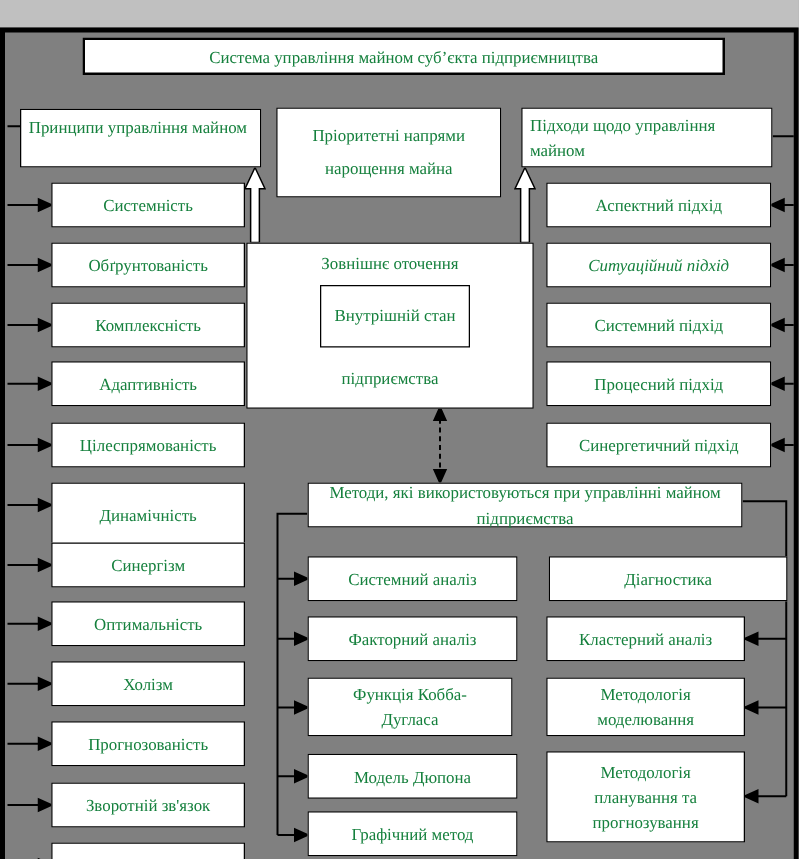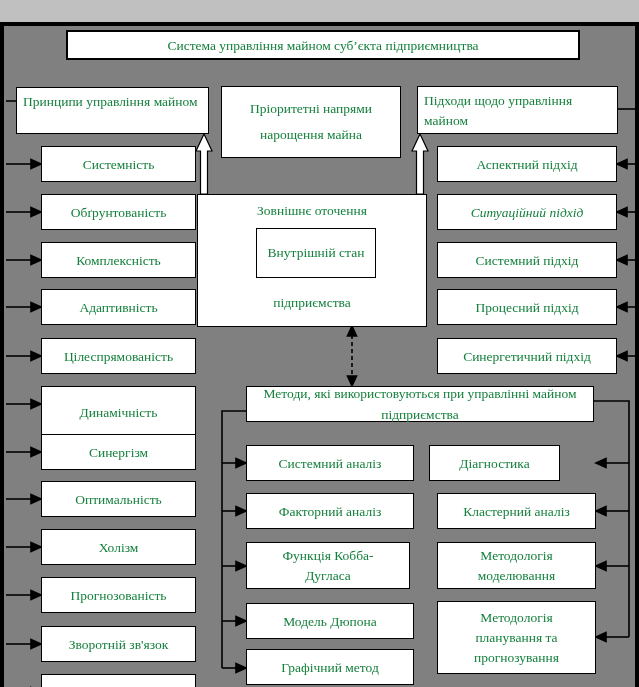--- a/index.html
+++ b/index.html
@@ -162,18 +162,18 @@
   </div>
 
   <div class="box mid-lines" style="left:242px;top:360px;width:348px;height:36px;padding:0 6px;">Методи, які використовуються при управлінні майном підприємства</div>
 
   <div class="box" style="left:242px;top:419px;width:168px;height:36px;">Системний аналіз</div>
   <div class="box" style="left:242px;top:467px;width:168px;height:36px;">Факторний аналіз</div>
   <div class="box two-lines" style="left:242px;top:516px;width:164px;height:47px;padding:0 22px;">Функція Кобба-Дугласа</div>
   <div class="box" style="left:242px;top:577px;width:168px;height:36px;">Модель Дюпона</div>
   <div class="box" style="left:242px;top:623px;width:168px;height:36px;">Графічний метод</div>
 
-  <div class="box" style="left:425px;top:419px;width:131px;height:36px;">Діагностика</div>
+  <div class="box" style="left:435px;top:419px;width:191px;height:36px;">Діагностика</div>
   <div class="box" style="left:433px;top:467px;width:159px;height:36px;">Кластерний аналіз</div>
   <div class="box two-lines" style="left:433px;top:516px;width:159px;height:47px;padding:0 10px;">Методологія моделювання</div>
   <div class="box two-lines" style="left:433px;top:575px;width:159px;height:73px;padding:0 14px;">Методологія планування та прогнозування</div>
 
 </div>
 
 </body></html>

